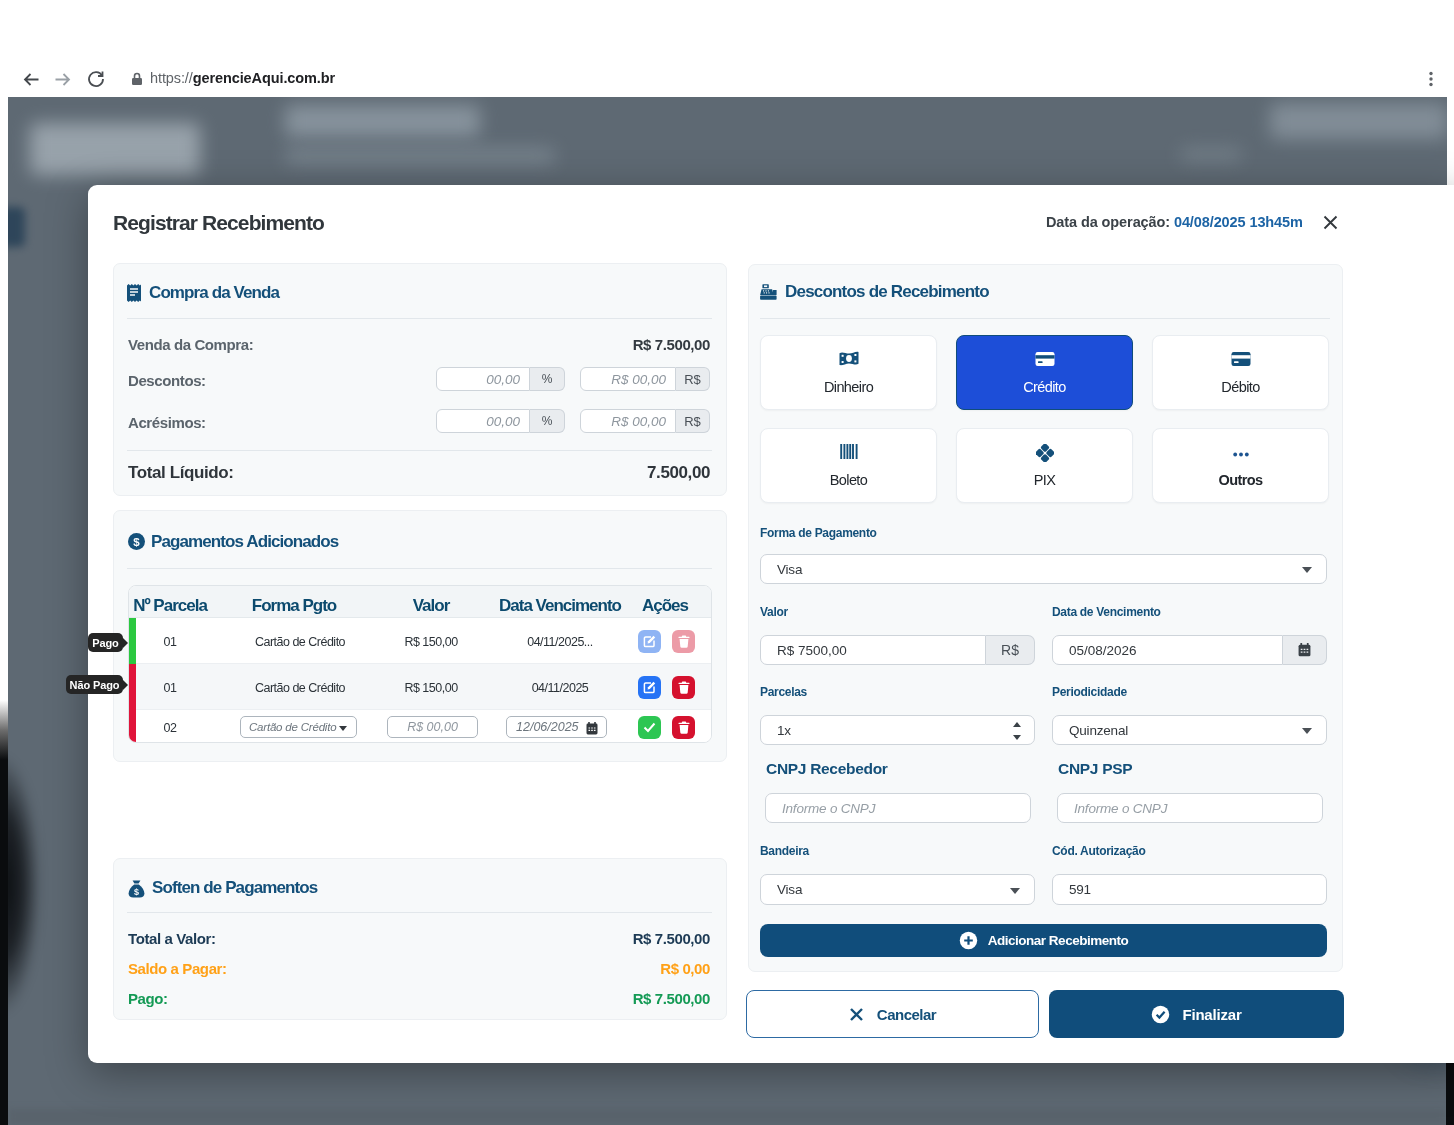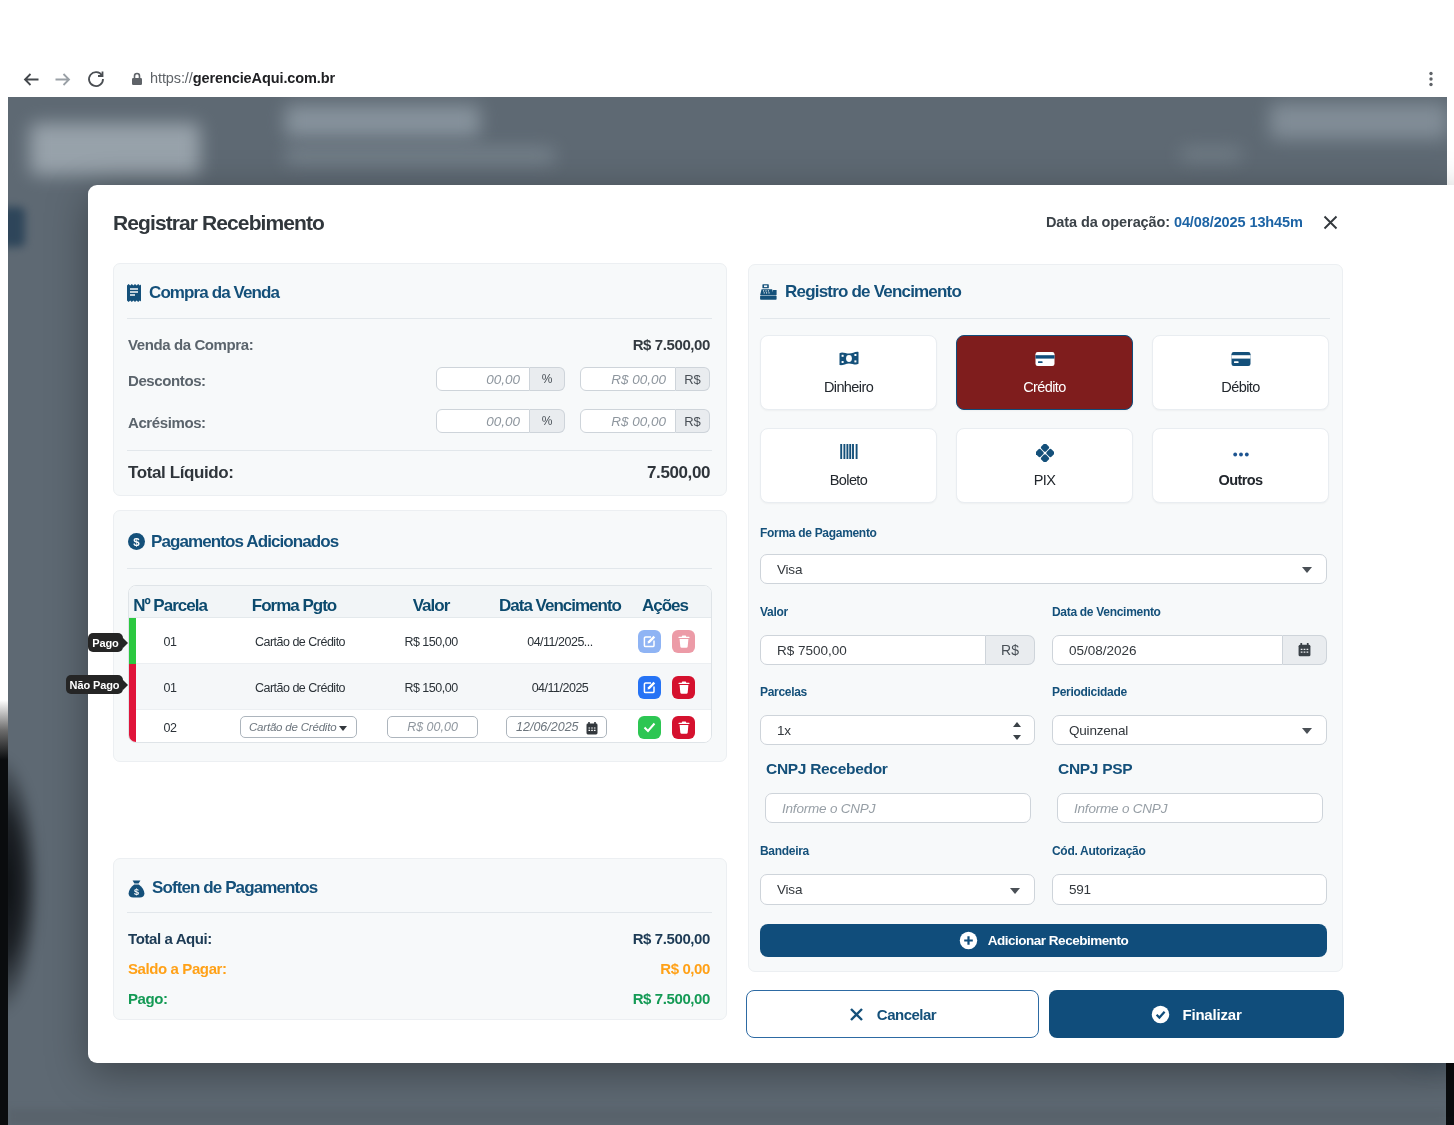--- a/index.html
+++ b/index.html
@@ -53,21 +53,21 @@
 
 
 .tip { position:absolute; background:#252525; color:#fff; font-size:11px; font-weight:700; border-radius:5px; display:flex; align-items:center; justify-content:center; letter-spacing:-0.1px; }
 .tip:after { content:""; position:absolute; right:-5px; top:50%; margin-top:-5px; border-left:5px solid #252525; border-top:5px solid transparent; border-bottom:5px solid transparent; }
 
 
 .abtn { position:absolute; width:23px; height:23px; border-radius:6px; display:flex; align-items:center; justify-content:center; }
 
 
 .tile { position:absolute; width:177px; height:75px; background:#fff; border:1px solid #e9edf1; border-radius:8px; box-shadow:0 1px 2px rgba(0,0,0,0.04); text-align:center; }
-.tile.sel { background:#7f1d1d; border-color:#104d7b; }
+.tile.sel { background:#1d4ed8; border-color:#104d7b; }
 .tlabel { position:absolute; width:100%; top:43px; font-size:14.5px; color:#22272d; letter-spacing:-0.6px; text-align:center; }
 .tile.sel .tlabel { color:#fff; }
 .ticon { position:absolute; width:100%; top:15px; display:flex; justify-content:center; }
 
 
 .flabel { position:absolute; font-size:12px; font-weight:700; color:#14507a; letter-spacing:-0.3px; }
 .fselect { position:absolute; background:#fff; border:1px solid #ced4da; border-radius:7px; font-size:13.5px; color:#33383d; display:flex; align-items:center; padding-left:16px; letter-spacing:-0.2px; }
 .caret { position:absolute; right:14px; top:50%; margin-top:-2px; border-left:5px solid transparent; border-right:5px solid transparent; border-top:6px solid #4a5056; }
 .navybtn { position:absolute; background:#104d7b; border-radius:8px; color:#fff; font-weight:700; display:flex; align-items:center; justify-content:center; }
 
@@ -239,37 +239,37 @@
     <div class="tip" style="left:-22px;top:490px;width:57px;height:19px;">Não Pago</div>
 
     <div class="card" style="left:25px;top:673px;width:614px;height:162px;"></div>
     <svg style="position:absolute;left:40px;top:695px" width="17" height="18" viewBox="0 0 17 18">
       <path d="M4.6 0.4 H12.4 L10.6 3.6 H6.4 Z" fill="#14507a"></path>
       <path d="M6.2 4.4 H10.8 C14.2 6.8 16.4 10.4 16.4 13.6 C16.4 16.2 14.6 17.6 11.8 17.6 H5.2 C2.4 17.6 0.6 16.2 0.6 13.6 C0.6 10.4 2.8 6.8 6.2 4.4 Z" fill="#14507a"></path>
       <text x="8.5" y="14.6" font-size="9" font-weight="bold" fill="#f7f9fa" text-anchor="middle" font-family="Liberation Sans">$</text>
     </svg>
     <div class="ctitle" style="left:64px;top:693px;letter-spacing:-0.9px;">Soften de Pagamentos</div>
     <div class="divider" style="left:39px;top:727px;width:585px;"></div>
-    <div class="rowlabel" style="left:40px;top:745px;color:#1d3b55;">Total a Aqui:</div>
+    <div class="rowlabel" style="left:40px;top:745px;color:#1d3b55;">Total a Valor:</div>
     <div class="rowval" style="left:322px;top:745px;width:300px;color:#1d3b55;">R$ 7.500,00</div>
     <div class="rowlabel" style="left:40px;top:775px;color:#ffa117;">Saldo a Pagar:</div>
     <div class="rowval" style="left:322px;top:775px;width:300px;color:#ffa117;">R$ 0,00</div>
     <div class="rowlabel" style="left:40px;top:805px;color:#149a55;">Pago:</div>
     <div class="rowval" style="left:322px;top:805px;width:300px;color:#149a55;">R$ 7.500,00</div>
 
     <div class="card" style="left:660px;top:79px;width:595px;height:708px;"></div>
     <svg style="position:absolute;left:672px;top:99px" width="17" height="16" viewBox="0 0 17 16">
       <rect x="2.4" y="0.3" width="6.4" height="4" rx="0.6" fill="#14507a"></rect>
       <rect x="4" y="1.4" width="3.2" height="1.7" fill="#f7f9fa"></rect>
       <path d="M1.6 5.2 H12.1 L13.7 10.9 H0.1 Z" fill="#14507a"></path>
       <rect x="12.9" y="5.9" width="3.7" height="5" rx="0.5" fill="#14507a"></rect>
       <rect x="0.1" y="11.6" width="16.5" height="4.1" rx="0.8" fill="#14507a"></rect>
       <path d="M3.1 6.9 H4.1 M5.5 6.9 H6.5 M7.9 6.9 H8.9 M3.7 8.9 H4.7 M6.1 8.9 H7.1 M8.5 8.9 H9.5" stroke="#f7f9fa" stroke-width="1.1"></path>
     </svg>
-    <div class="ctitle" style="left:697px;top:97px;letter-spacing:-0.8px;">Registro de Vencimento</div>
+    <div class="ctitle" style="left:697px;top:97px;letter-spacing:-0.8px;">Descontos de Recebimento</div>
     <div class="divider" style="left:672px;top:133px;width:570px;"></div>
 
     <div class="tile" style="left:672px;top:150px;">
       <div class="ticon">
           <svg width="20" height="15" viewBox="0 0 20 15">
         <path d="M0.5 2.2 C3.5 0.4 6.5 2.6 10 2.6 C13.5 2.6 16.5 0.2 19.5 1 V12.8 C16.5 14.6 13.5 12.4 10 12.4 C6.5 12.4 3.5 14.8 0.5 14 Z" fill="#14507a"></path>
         <ellipse cx="10" cy="7.5" rx="2.9" ry="3.4" fill="#fff"></ellipse>
         <rect x="2.6" y="3.8" width="2" height="2" fill="#fff"></rect>
         <rect x="15.4" y="3" width="2" height="2" fill="#fff"></rect>
         <rect x="2.6" y="10" width="2" height="2" fill="#fff"></rect>

